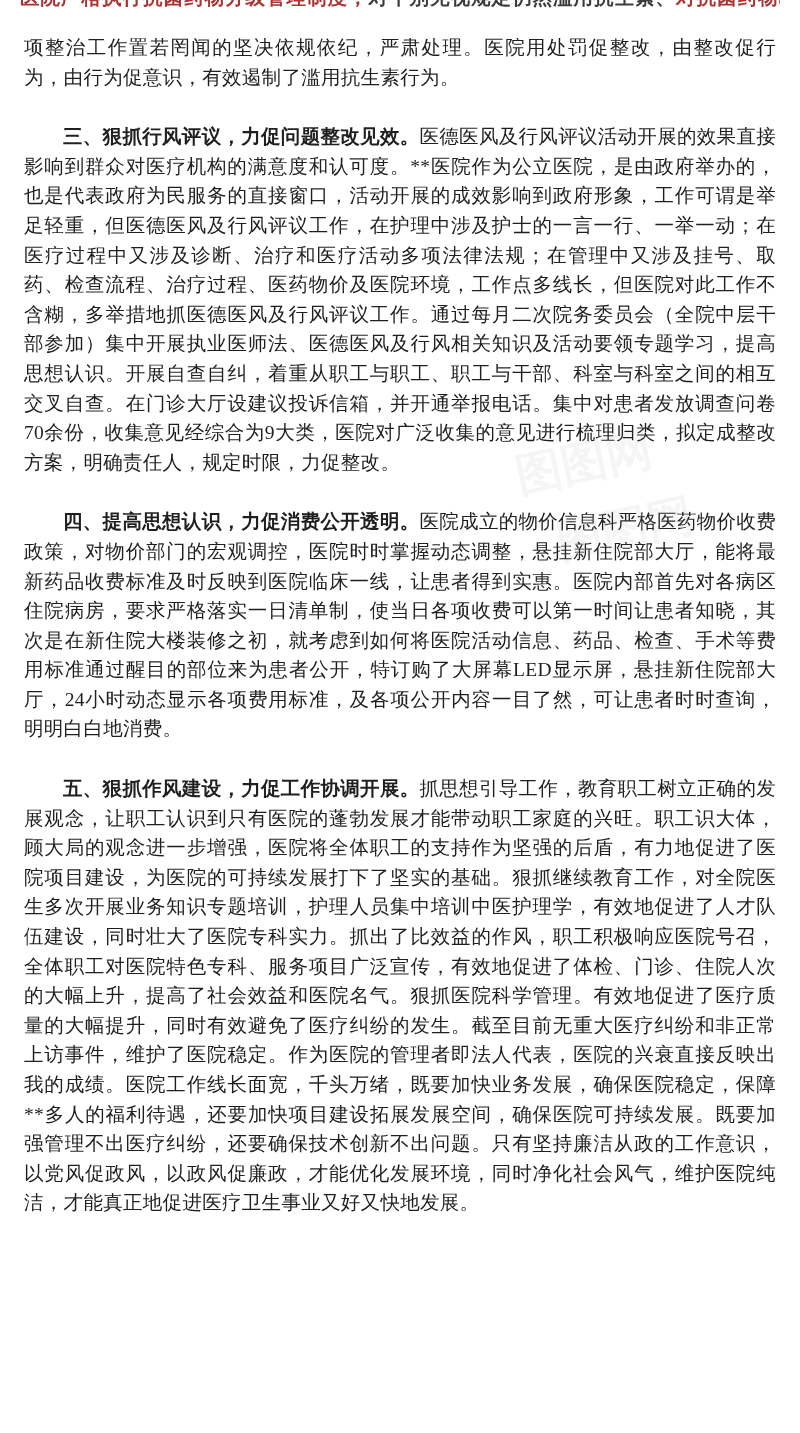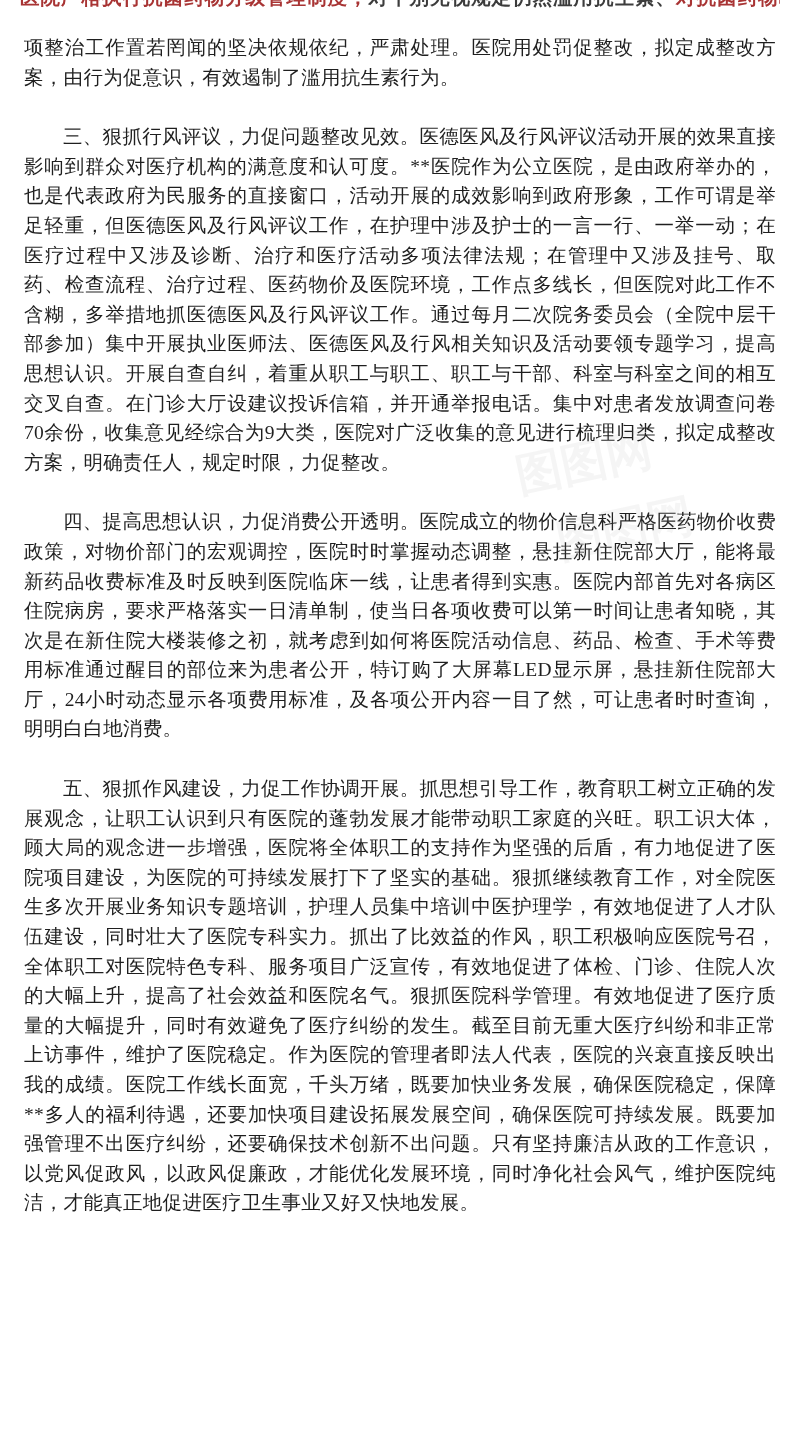--- a/index.html
+++ b/index.html
@@ -35,21 +35,21 @@
     font-size: 19.5px;
     line-height: 29.6px;
     text-align: justify;
     letter-spacing: 0.3px;
     margin: 0 0 30px 0;
   }
   .para.indent { text-indent: 2em; }
   .para.first { margin-top: 22px; }
   .lead {
     font-family: "Liberation Sans", "DejaVu Sans", sans-serif;
-    font-weight: 400;
+    font-weight: 700;
   }
   .watermark {
     position: absolute;
     font-family: "Liberation Sans", "DejaVu Sans", sans-serif;
     font-size: 46px;
     font-weight: 700;
     color: #8a8a8a;
     opacity: 0.08;
     transform: rotate(-12deg);
     pointer-events: none;
@@ -65,21 +65,21 @@
 
   <div class="clip-line">
     <div class="inner">
       <span class="seg-red">医院严格执行抗菌药物分级管理制度，</span><span class="seg-dark">对个别无视规定仍然滥用抗生素、</span><span class="seg-red">对抗菌药物临床应用专</span>
     </div>
   </div>
 
   <div class="watermark wm-1">图图网</div>
   <div class="watermark wm-2">图图网</div>
 
-  <p class="para first"><b class="lead"></b><span>项整治工作置若罔闻的坚决依规依纪，严肃处理。医院用处罚促整改，拟定成整改方案，由行为促意识，有效遏制了滥用抗生素行为。</span></p>
+  <p class="para first"><b class="lead"></b><span>项整治工作置若罔闻的坚决依规依纪，严肃处理。医院用处罚促整改，由整改促行为，由行为促意识，有效遏制了滥用抗生素行为。</span></p>
 
   <p class="para indent"><b class="lead">三、狠抓行风评议，力促问题整改见效。</b><span>医德医风及行风评议活动开展的效果直接影响到群众对医疗机构的满意度和认可度。**医院作为公立医院，是由政府举办的，也是代表政府为民服务的直接窗口，活动开展的成效影响到政府形象，工作可谓是举足轻重，但医德医风及行风评议工作，在护理中涉及护士的一言一行、一举一动；在医疗过程中又涉及诊断、治疗和医疗活动多项法律法规；在管理中又涉及挂号、取药、检查流程、治疗过程、医药物价及医院环境，工作点多线长，但医院对此工作不含糊，多举措地抓医德医风及行风评议工作。通过每月二次院务委员会（全院中层干部参加）集中开展执业医师法、医德医风及行风相关知识及活动要领专题学习，提高思想认识。开展自查自纠，着重从职工与职工、职工与干部、科室与科室之间的相互交叉自查。在门诊大厅设建议投诉信箱，并开通举报电话。集中对患者发放调查问卷70余份，收集意见经综合为9大类，医院对广泛收集的意见进行梳理归类，拟定成整改方案，明确责任人，规定时限，力促整改。</span></p>
 
   <p class="para indent"><b class="lead">四、提高思想认识，力促消费公开透明。</b><span>医院成立的物价信息科严格医药物价收费政策，对物价部门的宏观调控，医院时时掌握动态调整，悬挂新住院部大厅，能将最新药品收费标准及时反映到医院临床一线，让患者得到实惠。医院内部首先对各病区住院病房，要求严格落实一日清单制，使当日各项收费可以第一时间让患者知晓，其次是在新住院大楼装修之初，就考虑到如何将医院活动信息、药品、检查、手术等费用标准通过醒目的部位来为患者公开，特订购了大屏幕LED显示屏，悬挂新住院部大厅，24小时动态显示各项费用标准，及各项公开内容一目了然，可让患者时时查询，明明白白地消费。</span></p>
 
   <p class="para indent"><b class="lead">五、狠抓作风建设，力促工作协调开展。</b><span>抓思想引导工作，教育职工树立正确的发展观念，让职工认识到只有医院的蓬勃发展才能带动职工家庭的兴旺。职工识大体，顾大局的观念进一步增强，医院将全体职工的支持作为坚强的后盾，有力地促进了医院项目建设，为医院的可持续发展打下了坚实的基础。狠抓继续教育工作，对全院医生多次开展业务知识专题培训，护理人员集中培训中医护理学，有效地促进了人才队伍建设，同时壮大了医院专科实力。抓出了比效益的作风，职工积极响应医院号召，全体职工对医院特色专科、服务项目广泛宣传，有效地促进了体检、门诊、住院人次的大幅上升，提高了社会效益和医院名气。狠抓医院科学管理。有效地促进了医疗质量的大幅提升，同时有效避免了医疗纠纷的发生。截至目前无重大医疗纠纷和非正常上访事件，维护了医院稳定。作为医院的管理者即法人代表，医院的兴衰直接反映出我的成绩。医院工作线长面宽，千头万绪，既要加快业务发展，确保医院稳定，保障**多人的福利待遇，还要加快项目建设拓展发展空间，确保医院可持续发展。既要加强管理不出医疗纠纷，还要确保技术创新不出问题。只有坚持廉洁从政的工作意识，以党风促政风，以政风促廉政，才能优化发展环境，同时净化社会风气，维护医院纯洁，才能真正地促进医疗卫生事业又好又快地发展。</span></p>
 
 </div>
 
 </body></html>

